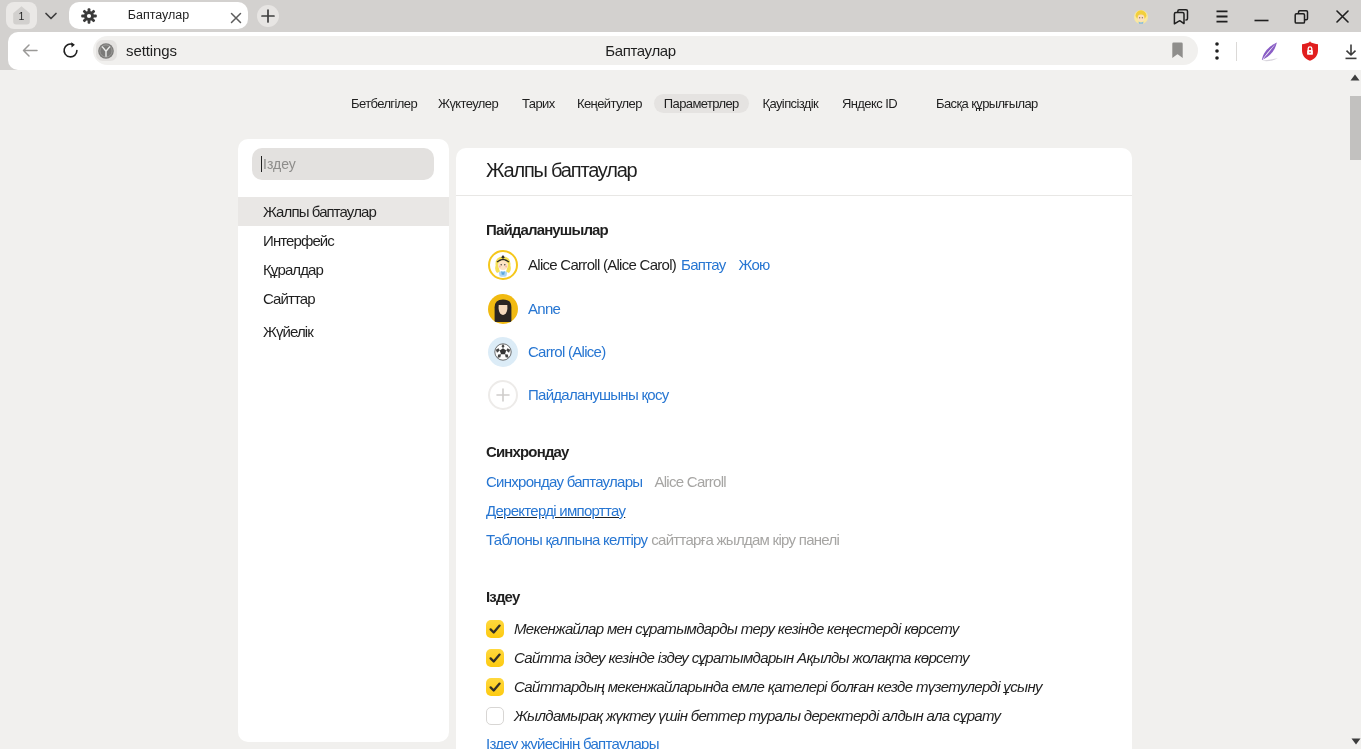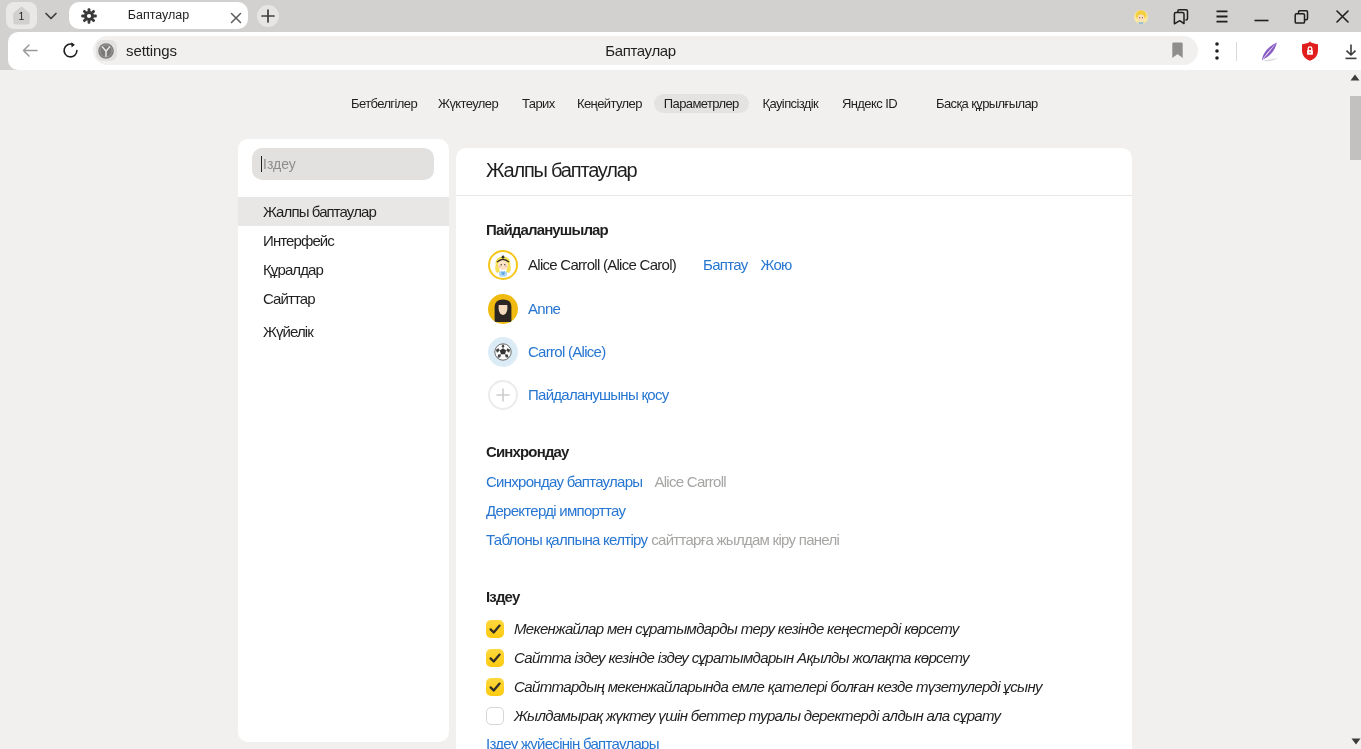--- a/index.html
+++ b/index.html
@@ -206,21 +206,21 @@
         <path d="M8.6,11.5 Q15,6.2 21.4,11.5 L20.8,12.6 Q15,8.2 9.2,12.6 Z" fill="#2a2a2a"></path>
         <path d="M13.2,7.4 L15,4.9 L16.8,7.4 L15,8.7 Z" fill="#2a2a2a"></path>
         <circle cx="15" cy="15.2" r="4.9" fill="#fde3c5"></circle>
         <circle cx="13.2" cy="14.8" r="0.7" fill="#3a3a3a"></circle>
         <circle cx="16.8" cy="14.8" r="0.7" fill="#3a3a3a"></circle>
         <circle cx="11.9" cy="16.4" r="1" fill="#f8b8ad"></circle>
         <circle cx="18.1" cy="16.4" r="1" fill="#f8b8ad"></circle>
         <path d="M10.8,22.3 Q15,19.8 19.2,22.3 L18.4,26.2 Q15,27.4 11.6,26.2 Z" fill="#aed7f2"></path>
         <path d="M13.1,21.2 L15,22.6 L16.9,21.2 L16.2,24.8 H13.8 Z" fill="#5aa7e0"></path>
       </svg></div>
-      <div class="uname">Alice Carroll (Alice Carol)<a class="lnk" href="#" style="margin-left:27px;">Баптау</a><a class="lnk" href="#" style="margin-left:13px;">Жою</a></div>
+      <div class="uname">Alice Carroll (Alice Carol)<a class="lnk" href="#" style="margin-left:5px;">Баптау</a><a class="lnk" href="#" style="margin-left:13px;">Жою</a></div>
     </div>
     <div class="row" style="top:145.5px;">
       <div class="ava" id="ava2"><svg width="30" height="30" viewBox="0 0 30 30">
         <defs>
             <clipPath id="ac">
               <circle cx="15" cy="15" r="15"></circle>
             </clipPath>
           </defs>
         <circle cx="15" cy="15" r="15" fill="#f1ba11"></circle>
         <g clip-path="url(#ac)">
@@ -247,21 +247,21 @@
     <div class="row" style="top:231.5px;">
       <div class="ava" id="ava4"><svg width="30" height="30" viewBox="0 0 30 30">
         <circle cx="15" cy="15" r="14" fill="#ffffff" stroke="#edebe9" stroke-width="2"></circle>
         <path d="M9,15 H21 M15,9 V21" stroke="#cfcdcb" stroke-width="1.6" stroke-linecap="round"></path>
       </svg></div>
       <div class="uname"><a class="lnk" href="#">Пайдаланушыны қосу</a></div>
     </div>
 
     <div class="sect" style="top:295px;">Синхрондау</div>
     <div class="linkrow" style="top:323.5px;"><a class="lnk" href="#">Синхрондау баптаулары</a><span class="gray" style="margin-left:12px;">Alice Carroll</span></div>
-    <div class="linkrow" style="top:352.5px;"><a class="lnk" href="#">Деректерді импорттау</a></div>
+    <div class="linkrow" style="top:352.5px;text-decoration:underline;"><a class="lnk" href="#">Деректерді импорттау</a></div>
     <div class="linkrow" style="top:381.5px;"><a class="lnk" href="#">Таблоны қалпына келтіру</a><span class="gray" style="margin-left:4px;">сайттарға жылдам кіру панелі</span></div>
 
     <div class="sect" style="top:440px;">Іздеу</div>
     <div class="cbrow" style="top:466px;">
       <div class="cbx"><svg width="18" height="18" viewBox="0 0 18 18">
           <path d="M4.6,9.4 L7.7,12.5 L13.6,5.6" fill="none" stroke="#332f27" stroke-width="2.3" stroke-linecap="round" stroke-linejoin="round"></path>
         </svg></div>
       <div class="cbtext">Мекенжайлар мен сұратымдарды теру кезінде кеңестерді көрсету</div>
     </div>
     <div class="cbrow" style="top:495px;">

